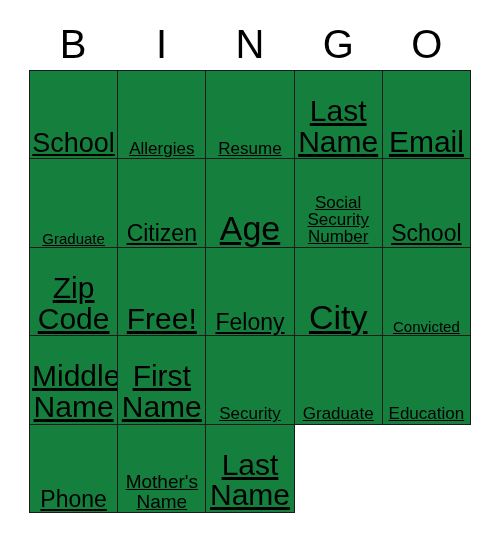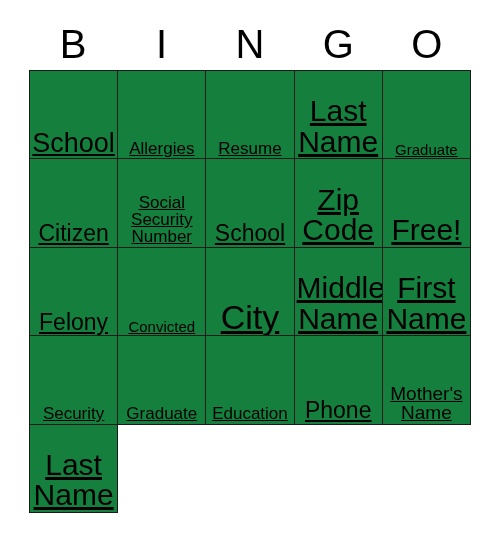--- a/index.html
+++ b/index.html
@@ -113,52 +113,58 @@
     <div class="cell fs-xs">
         <span class="cell-text">Allergies</span>
       </div>
     <div class="cell fs-xs">
         <span class="cell-text">Resume</span>
       </div>
     <div class="cell fs-xl">
         <span class="cell-text">Last
 Name</span>
       </div>
+    <div class="cell fs-xl">
+        <span class="cell-text">Email</span>
+      </div>
 
     <div class="cell fs-xxs">
         <span class="cell-text">Graduate</span>
       </div>
     <div class="cell fs-md">
         <span class="cell-text">Citizen</span>
+      </div>
+    <div class="cell fs-xxl">
+        <span class="cell-text">Age</span>
       </div>
     <div class="cell fs-xs">
         <span class="cell-text">Social
 Security
 Number</span>
       </div>
 
     <div class="cell fs-md">
         <span class="cell-text">School</span>
       </div>
     <div class="cell fs-xl">
         <span class="cell-text">Zip
 Code</span>
       </div>
     <div class="cell fs-xl">
         <span class="cell-text">Free!</span>
       </div>
     <div class="cell fs-md">
         <span class="cell-text">Felony</span>
       </div>
+    <div class="cell fs-xxl">
+        <span class="cell-text">City</span>
+      </div>
+
     <div class="cell fs-xxs">
         <span class="cell-text">Convicted</span>
-      </div>
-
-    <div class="cell fs-xxl">
-        <span class="cell-text">City</span>
       </div>
     <div class="cell fs-xl">
         <span class="cell-text">Middle
 Name</span>
       </div>
     <div class="cell fs-xl">
         <span class="cell-text">First
 Name</span>
       </div>
     <div class="cell fs-xs">

